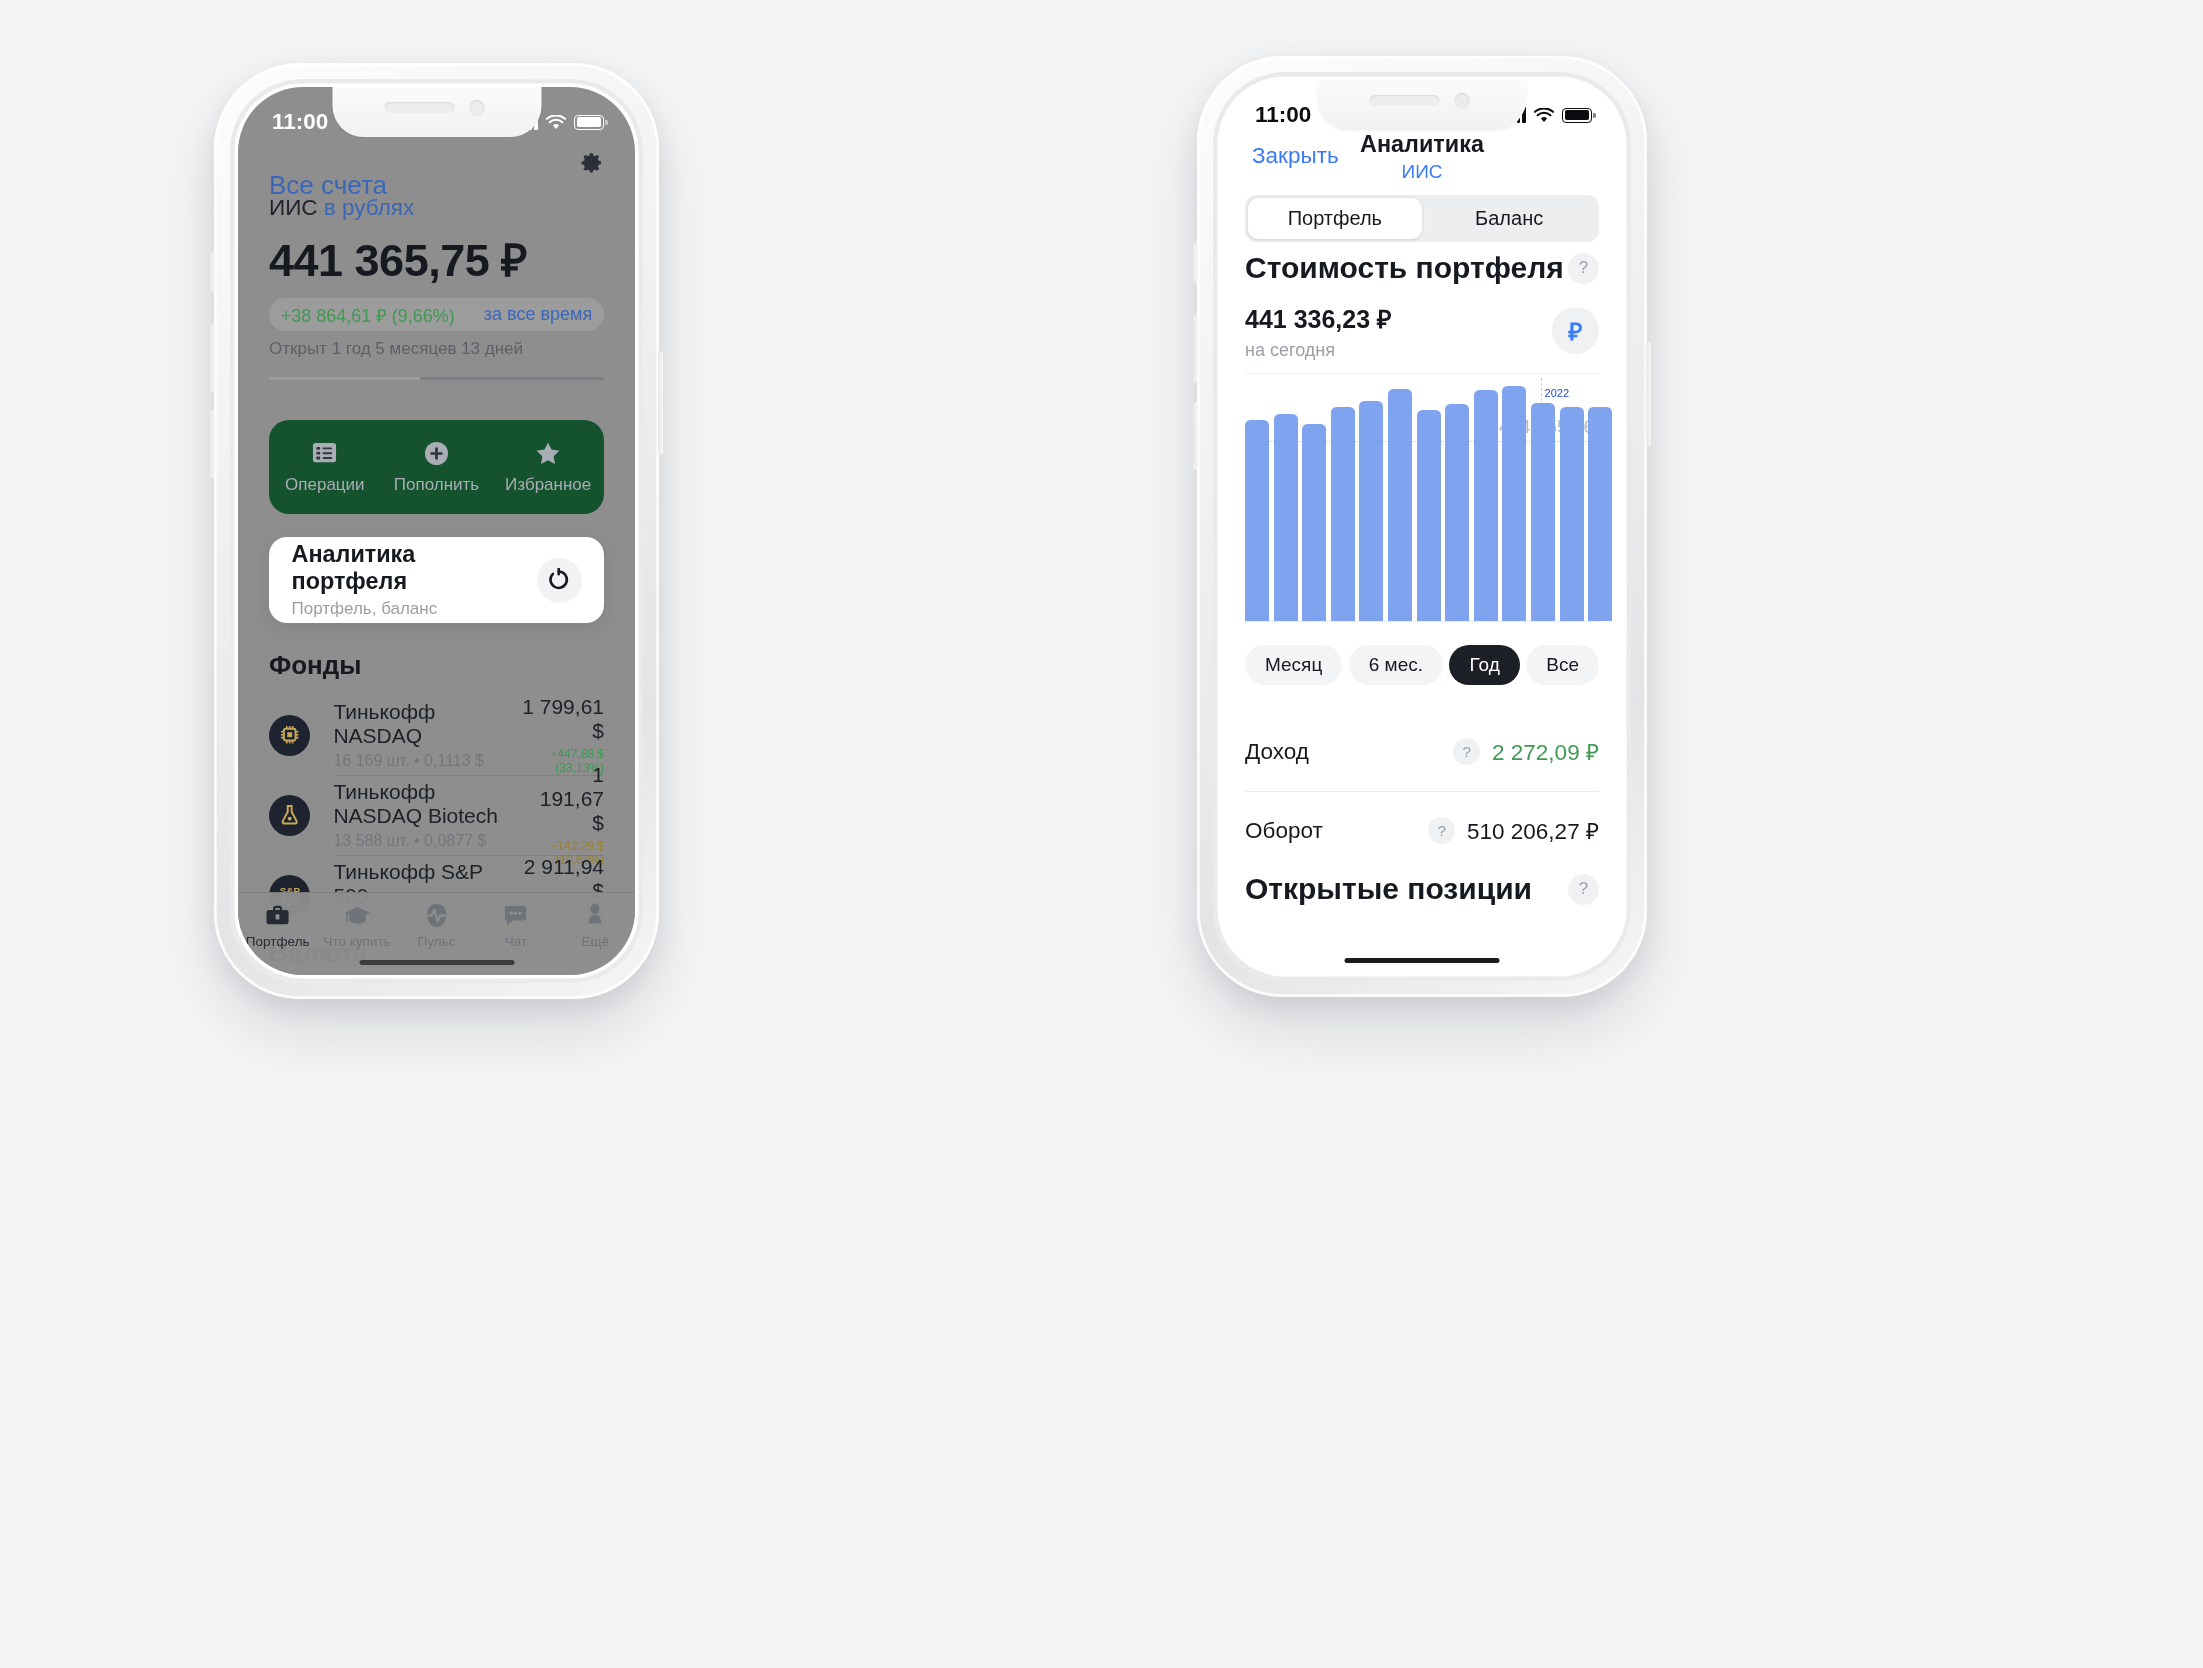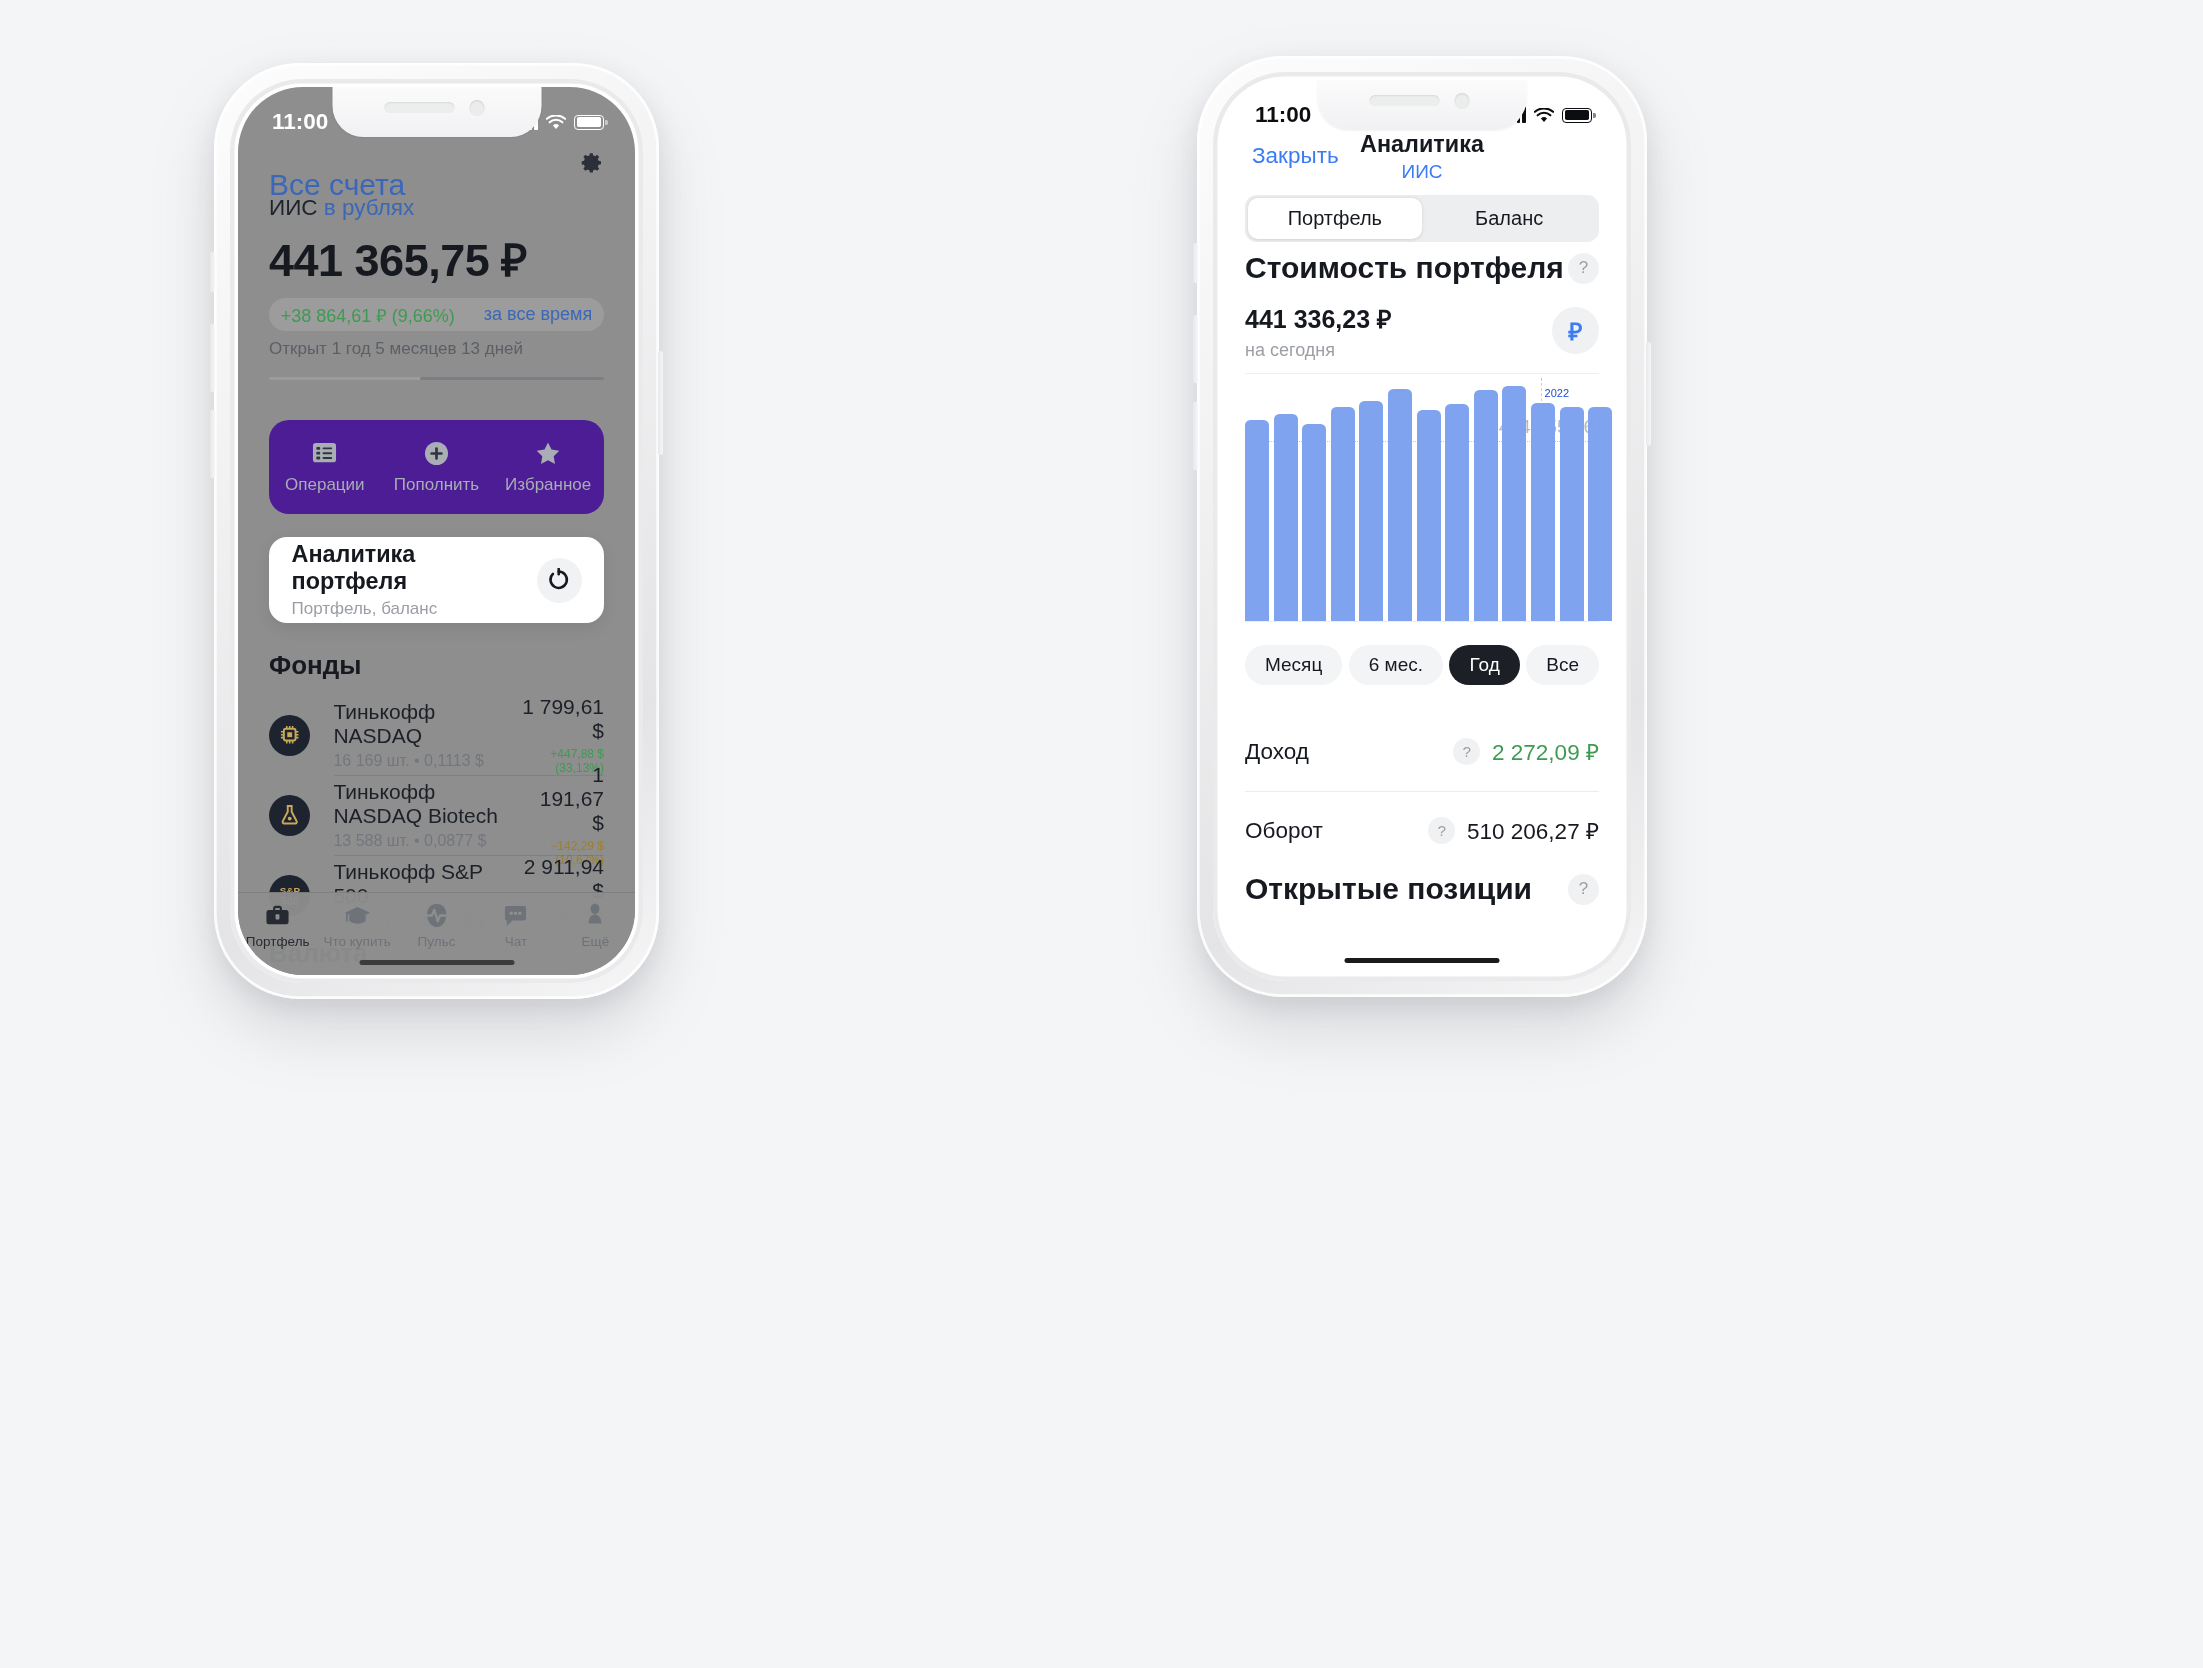--- a/index.html
+++ b/index.html
@@ -93,42 +93,42 @@
     content:""; position:absolute; right:-4.5px; top:4.5px; width:2.3px; height:5.4px;
     border-radius:0 1.8px 1.8px 0; background: currentColor; opacity:.5;
   }
   .batt span { display:block; height:100%; border-radius:1.8px; background: currentColor; }
   .left-content {
     position:absolute; inset:0; background:#8e8e8e;
     color:#23272e;
   }
   .l-nav { position:absolute; top:50px; left:0; right:0; height:50px;
     display:flex; align-items:center; justify-content:space-between; padding:0 31px; }
-  .l-allacc { color:#3a67b8; font-size:30px;margin-top:46px; }
+  .l-allacc { color:#3a67b8; font-size:26px;margin-top:46px; }
   .gear { width:25px; height:25px; }
 
   .l-acct { position:absolute; top:108px; left:31px; right:31px; }
   .l-acct-title { font-size:22.5px; color:#1e222a; }
   .l-acct-title b { font-weight:normal; }
   .l-acct-title .cur { color:#3a67b8; }
   .l-balance { font-size:45px; font-weight:bold; letter-spacing:-0.5px; margin-top:7.2px; color:#16191f; }
   .l-chip {
     display:inline-flex; align-items:center; gap:29px;
     margin-top:9px; padding:4.5px 11.7px; border-radius:18px;
     background:rgba(255,255,255,.13); font-size:18px;
   }
   .l-chip .pos { color:#3f9a52; }
   .l-chip .lbl { color:#3a67b8; }
   .l-sub { margin-top:8px; font-size:17px; color:#5b5f66; }
   .l-progress { margin-top:18px; height:2.7px; background:#9b9b9b; border-radius:1.8px; position:relative; }
   .l-progress i { position:absolute; left:45%; right:0; top:0; bottom:0; background:#7b7f85; border-radius:1.8px; }
 
   .l-actions {
     position:absolute; top:333px; left:31px; right:31px; height:94px;
-    background:#4c1d95; border-radius:20px;
+    background:#14532d; border-radius:20px;
     display:flex; align-items:center;
   }
   .l-act { flex:1; text-align:center; color:#a9adb4; }
   .l-act .ic { height:27px; display:flex; align-items:center; justify-content:center; margin-bottom:8px; }
   .l-act .tx { font-size:17px; }
 
   .l-card {
     position:absolute; top:450px; left:31px; right:31px; height:86px;
     background:#fff; border-radius:18px;
     display:flex; align-items:center; padding:0 22.5px;

